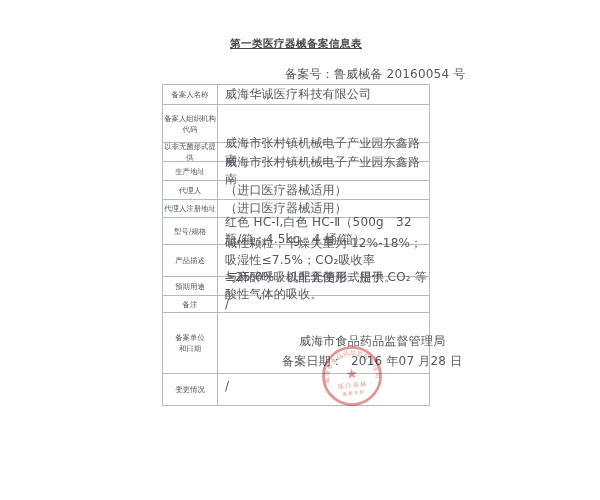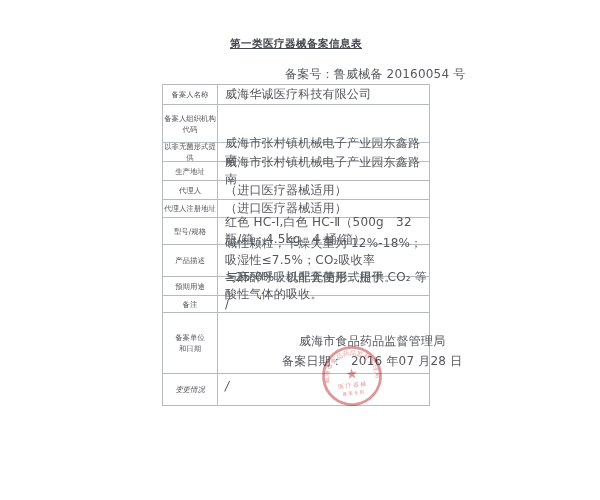--- a/index.html
+++ b/index.html
@@ -19,21 +19,21 @@
   .record-no{
     position:absolute;left:285px;top:66px;
     font-size:12px;color:#55585e;letter-spacing:0.2px;
   }
 
   .tbl{
     position:absolute;left:162px;top:84px;width:268px;
     border:1px solid #b6bbc2;box-sizing:border-box;background:transparent;
   }
   .tr{display:flex;border-bottom:1px solid #b6bbc2;box-sizing:border-box;}
-  .tr:last-child{border-bottom:none;font-style:italic;}
+  .tr:last-child{border-bottom:none;}
   .th{
     width:55px;min-width:55px;box-sizing:border-box;
     border-right:1px solid #b6bbc2;
     display:flex;align-items:center;justify-content:center;
     text-align:center;font-size:7.4px;line-height:11px;
     white-space:pre-line;color:#54575d;padding:0 1px;
   }
   .td{
     flex:1;box-sizing:border-box;padding-left:7px;
     display:flex;align-items:center;

